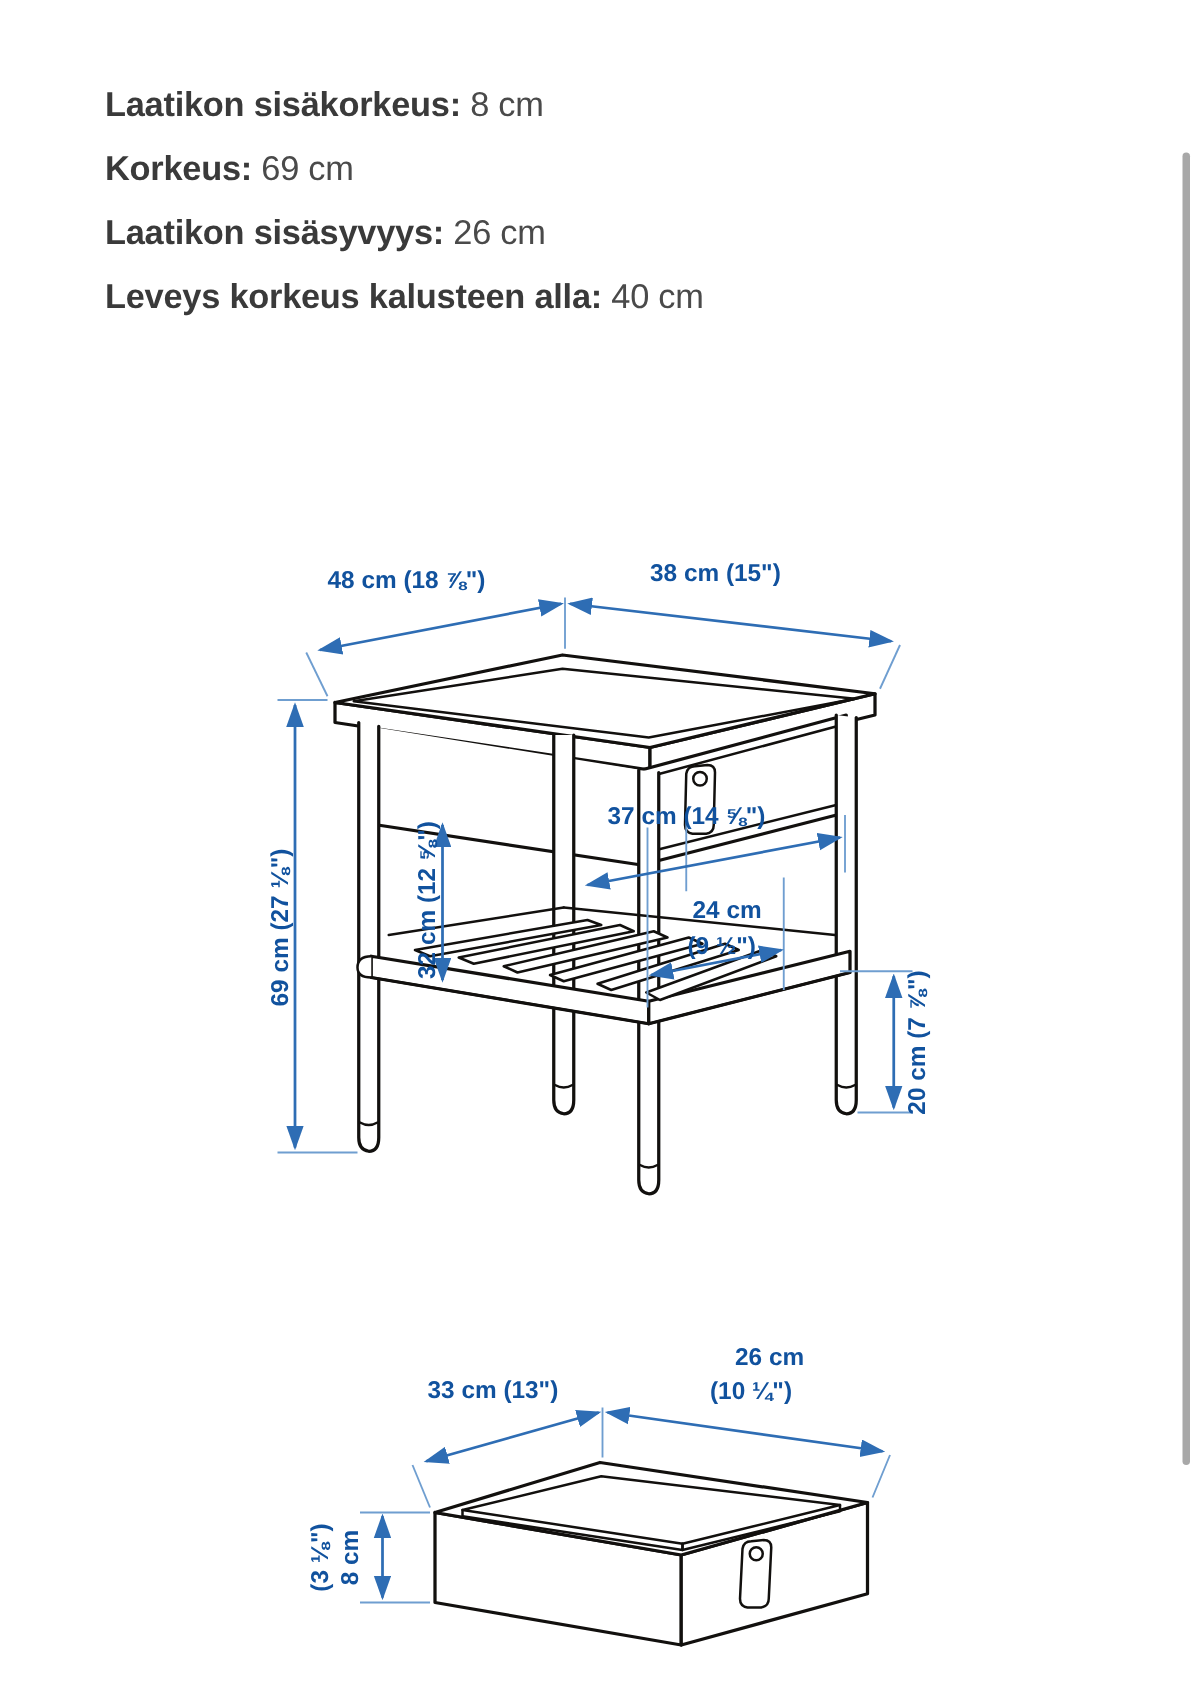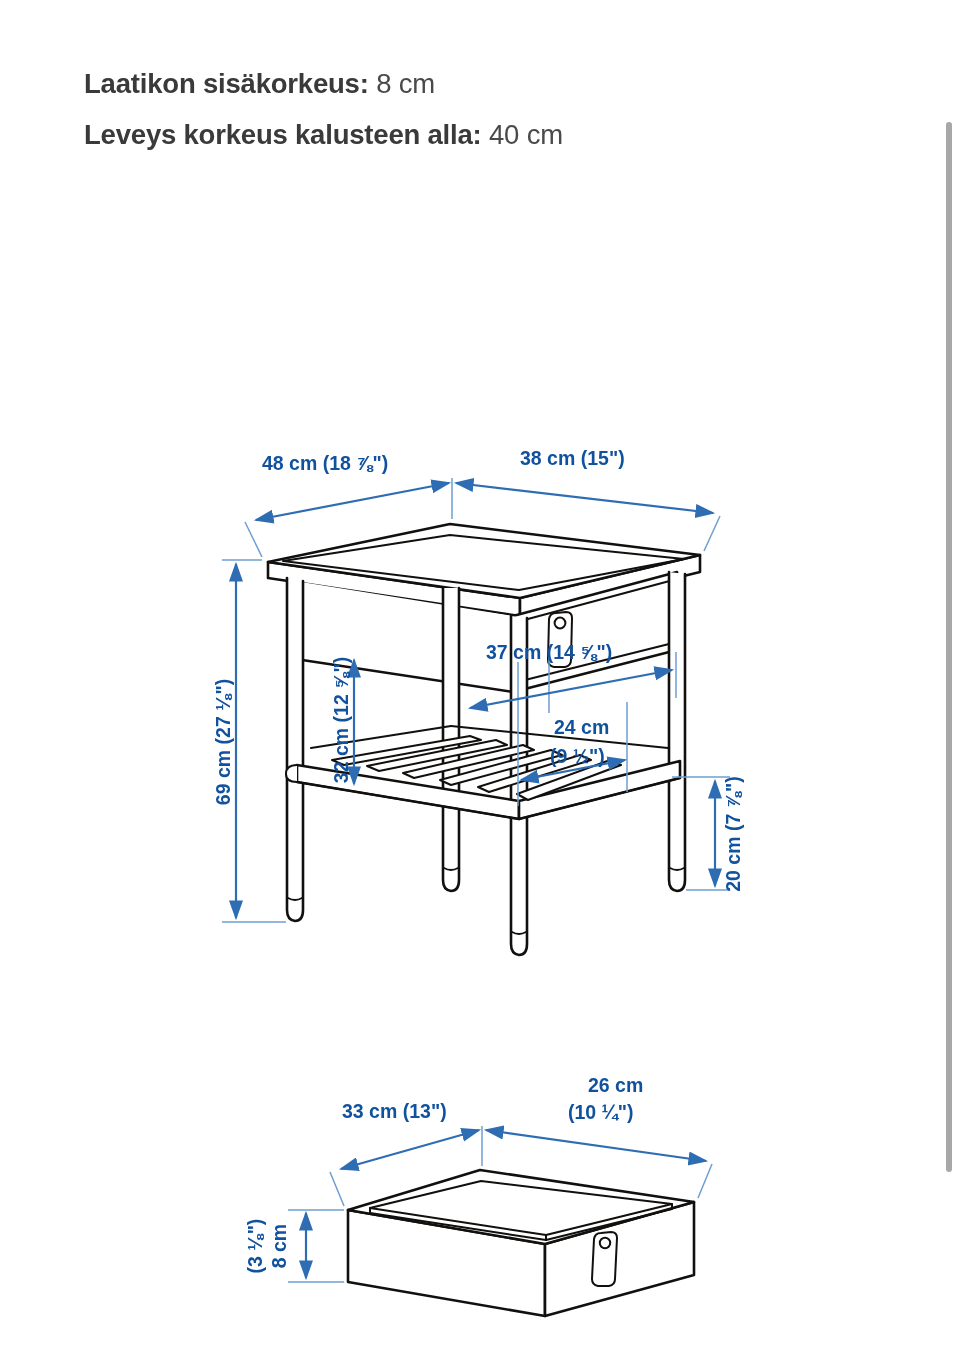--- a/index.html
+++ b/index.html
@@ -85,20 +85,28 @@
 </style>
 </head>
 <body>
 
 <div id="spec-list">
   <div class="spec-row">
     <span class="spec-label">Laatikon sisäkorkeus:</span>
     <span class="spec-value">8 cm</span>
   </div>
   <div class="spec-row">
+    <span class="spec-label">Korkeus:</span>
+    <span class="spec-value">69 cm</span>
+  </div>
+  <div class="spec-row">
+    <span class="spec-label">Laatikon sisäsyvyys:</span>
+    <span class="spec-value">26 cm</span>
+  </div>
+  <div class="spec-row">
     <span class="spec-label">Leveys korkeus kalusteen alla:</span>
     <span class="spec-value">40 cm</span>
   </div>
 </div>
 
 <div id="scrollbar-track">
   <div id="scrollbar-thumb"></div>
 </div>
 
 <div id="drawing-area">

